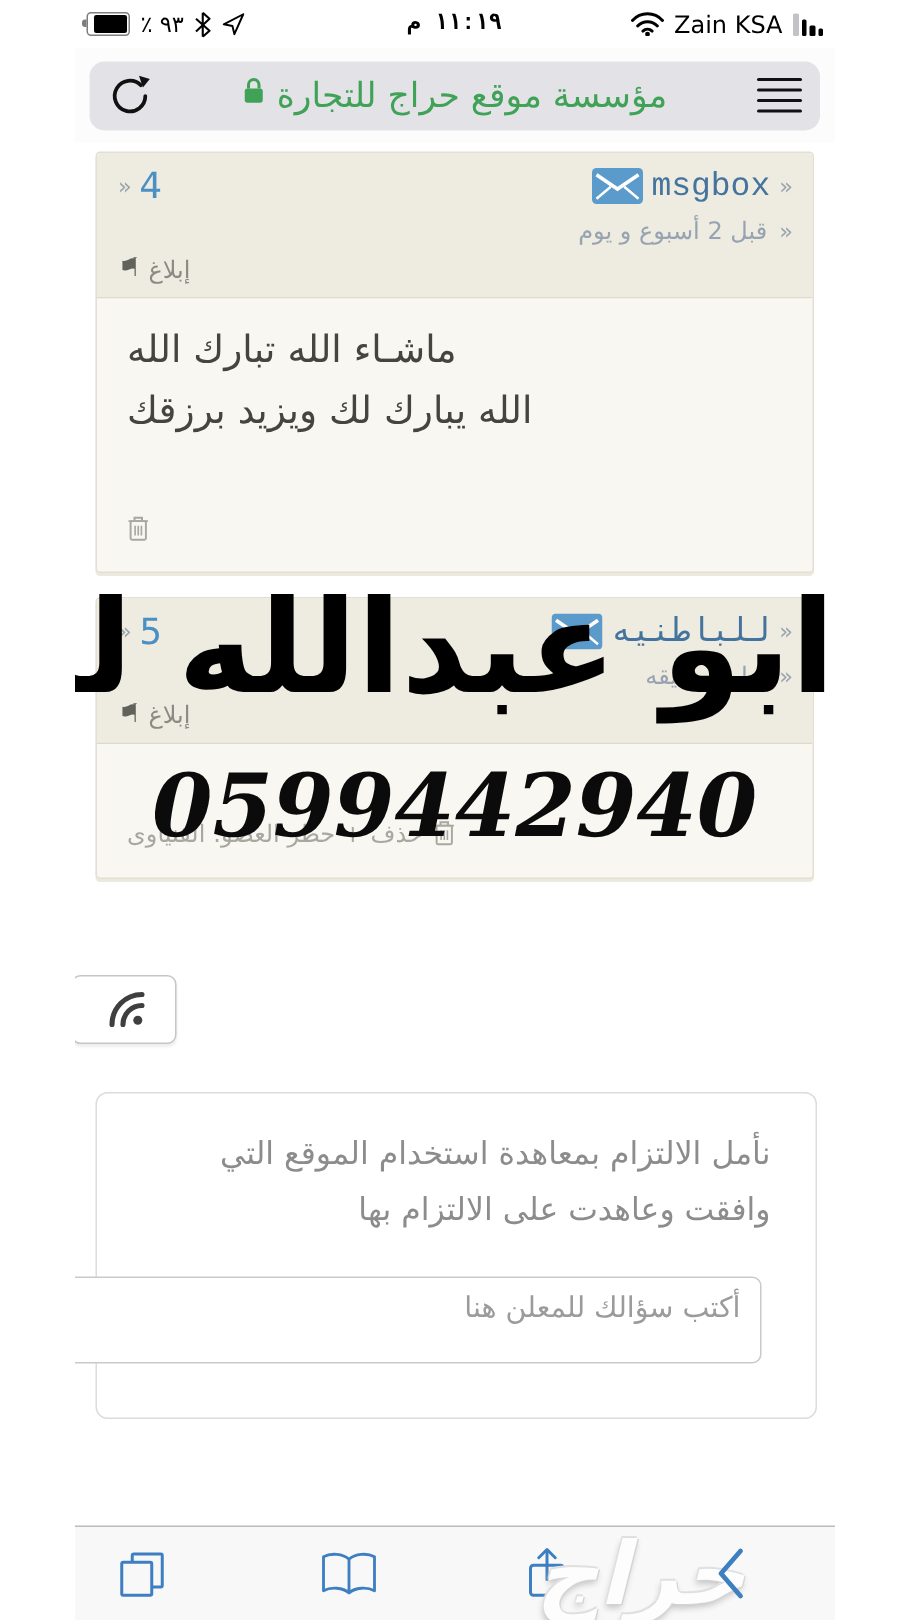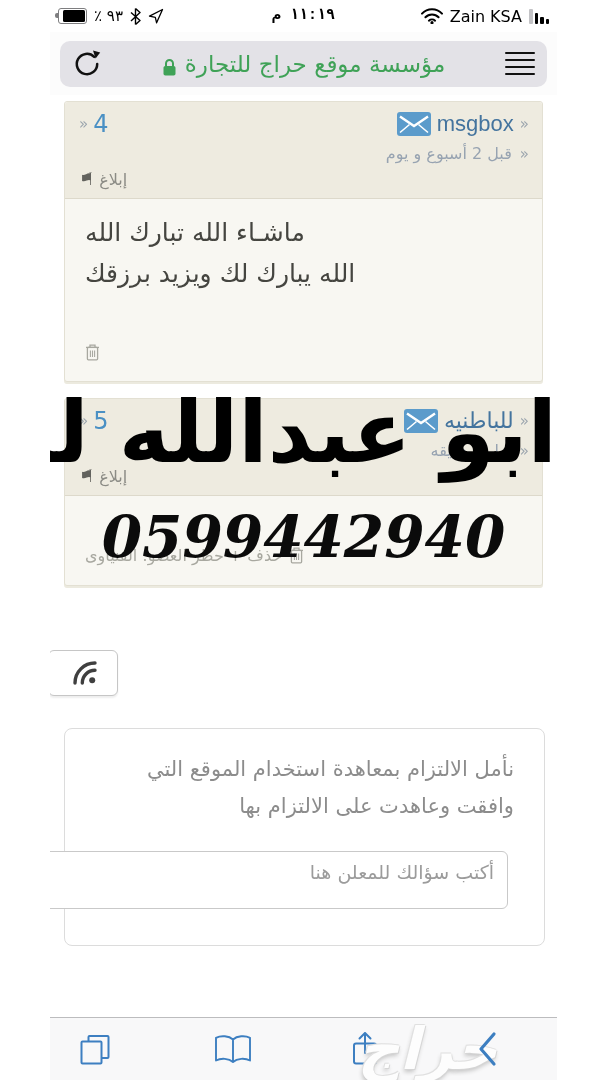--- a/index.html
+++ b/index.html
@@ -16,34 +16,34 @@
   .sig-bars{display:flex;align-items:flex-end;gap:2px;}
   .sig-bars i{display:block;width:3.5px;border-radius:1px;}
   .sig-bars i.b1{height:15px;background:#c3c3c6;}
   .sig-bars i.b2{height:11px;background:#000;}
   .sig-bars i.b3{height:7px;background:#000;}
   .sig-bars i.b4{height:4.5px;background:#000;}
 
   
   .nav-bar{height:63px;background:#fcfcfc;display:flex;align-items:center;padding:0 10px;box-sizing:border-box;}
   .url-field{direction:ltr;flex:1;height:46px;background:#e3e2e7;border-radius:10px;display:flex;align-items:center;padding:0 12px;}
-  .url-title{flex:1;display:flex;direction:rtl;align-items:flex-end;justify-content:center;gap:8px;color:#3fa257;font-size:23px;}
+  .url-title{flex:1;display:flex;direction:rtl;align-items:flex-start;justify-content:center;gap:8px;color:#3fa257;font-size:23px;}
   .menu-lines{width:30px;display:flex;flex-direction:column;gap:4.5px;cursor:pointer;}
   .menu-lines i{display:block;height:2.6px;background:#111;border-radius:1px;}
 
   
   .content{position:relative;}
   .card{margin:0 14px;border:1px solid #e3e0d3;border-radius:3px;background:#f8f7f2;box-shadow:0 2px 0 #eceadf;}
   .card-4{margin-top:6px;}
   .card-5{margin-top:16px;}
   .card-head{background:#eeebe0;border-bottom:1px solid #ddd9cb;padding:5px 14px 6px;border-radius:3px 3px 0 0;}
   .head-row1{display:flex;justify-content:space-between;align-items:center;min-height:34px;}
   .user-cluster{display:flex;align-items:center;gap:6px;}
   .marker{color:#9aa4ad;font-size:15px;letter-spacing:-1px;}
-  .username{color:#44749e;font-size:22px;font-family:Liberation Sans, sans-serif;text-decoration:none;cursor:pointer;}
+  .username{color:#44749e;font-size:22px;font-family:Liberation Mono, monospace;text-decoration:none;cursor:pointer;}
   .num-cluster{display:flex;direction:ltr;align-items:center;gap:6px;cursor:pointer;}
   .comment-num{color:#4a90c4;font-size:24px;}
   .head-row2{min-height:25px;display:flex;align-items:center;gap:8px;color:#97a3b1;font-size:16px;}
   .head-row3{min-height:26px;display:flex;align-items:center;justify-content:flex-start;text-align:left;direction:ltr;gap:5px;color:#8b8b85;font-size:16px;cursor:pointer;}
   .flag{display:inline-block;transform:scaleX(-1);color:#62625d;font-size:17px;line-height:1;}
   .card-body{padding:14px 20px 20px;}
   .body-text{text-align:left;color:#454540;font-size:25px;line-height:1.62;}
   .card-5 .body-text{line-height:1.7;}
   .admin-row{display:flex;justify-content:flex-end;align-items:center;gap:7px;color:#a8a8a0;font-size:16px;cursor:pointer;}
   .card-4 .admin-row{margin-top:50px;}

